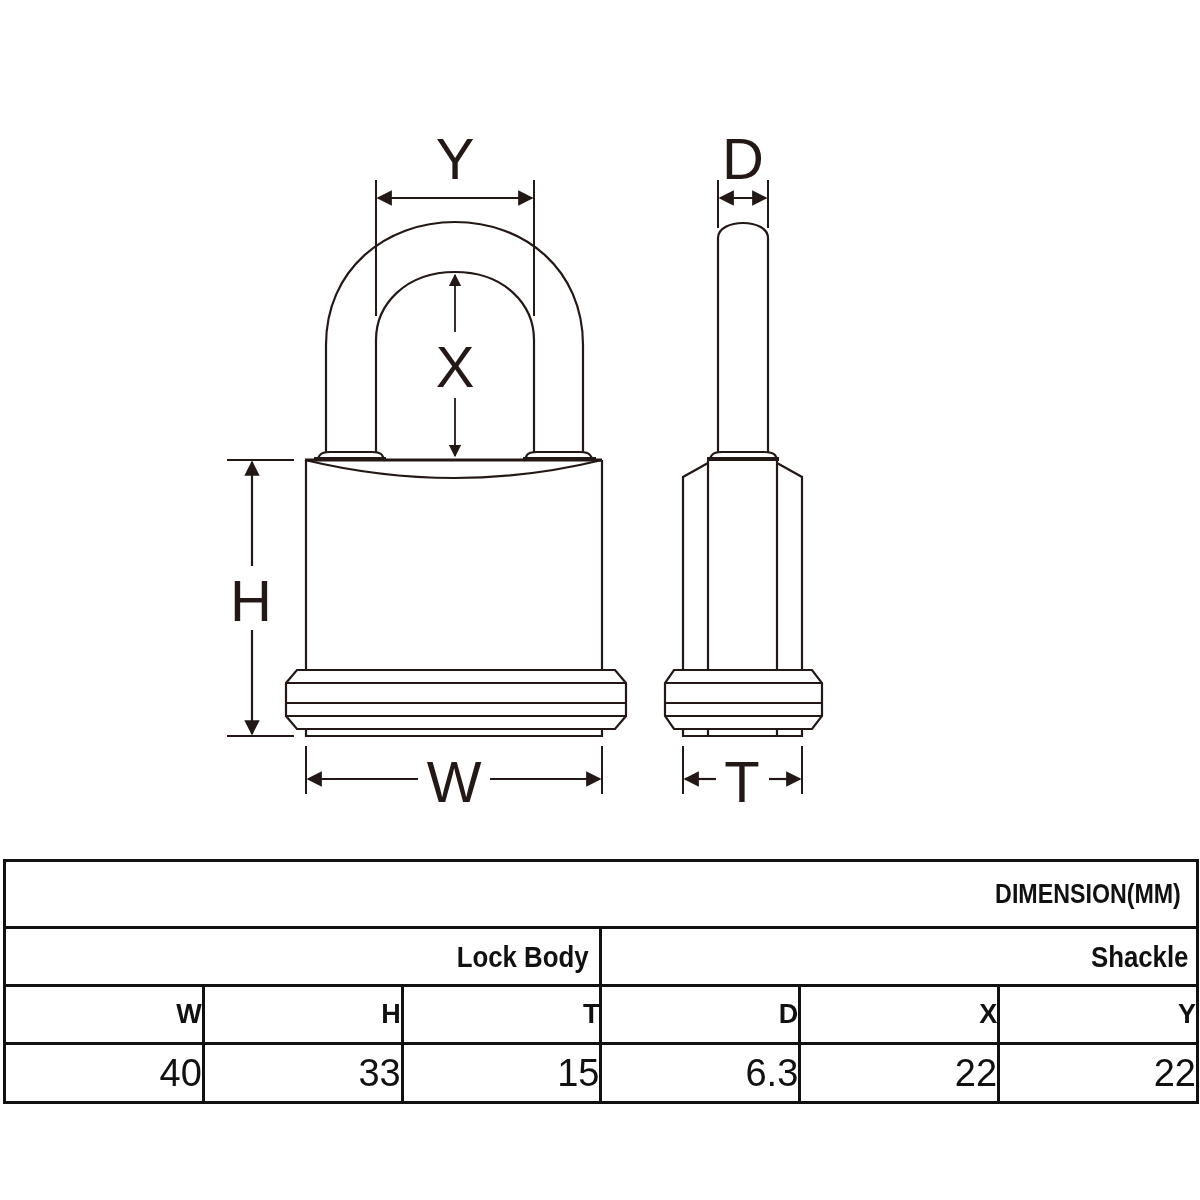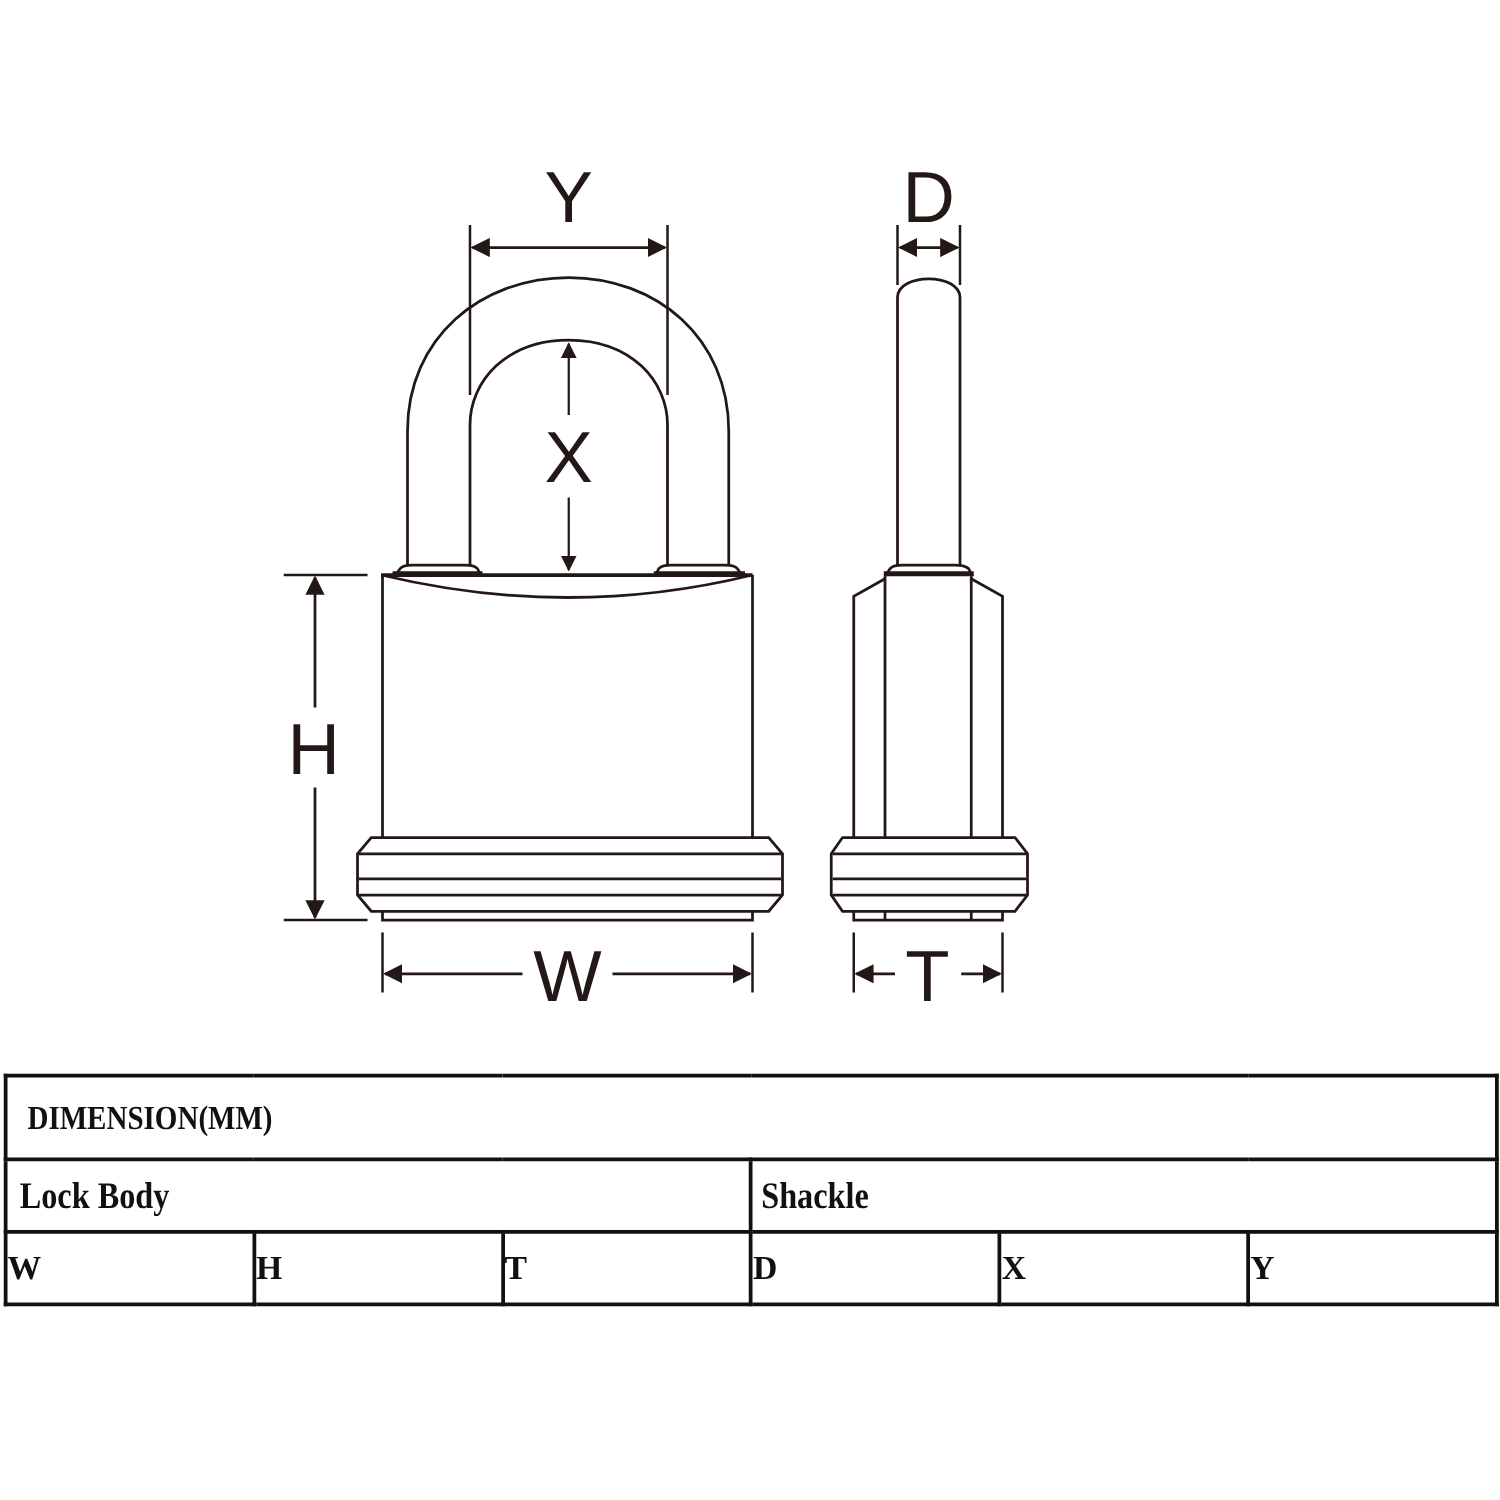--- a/index.html
+++ b/index.html
@@ -32,24 +32,23 @@
     .spec-table {
       position: absolute;
       left: 3px;
       top: 859px;
       width: 1196px;
       border-collapse: collapse;
       table-layout: fixed;
     }
     .spec-table td {
       border: 3px solid #111111;
-      text-align: left;
+      text-align: right;
       vertical-align: middle;
       padding: 0;
-      font-family: Liberation Serif, serif;
     }
     .row-title td { height: 64px; font-weight: bold; font-size: 27px; letter-spacing: 0px; }
     .row-group td { height: 55px; font-weight: bold; font-size: 30px; }
     .row-head td  { height: 55px; font-weight: bold; font-size: 27px; }
     .row-vals td  { height: 56px; font-weight: normal; font-size: 38px; }
     .cond {
       display: inline-block;
       transform: scaleX(0.86);
       transform-origin: center;
     }
@@ -155,14 +154,22 @@
     <td colspan="3"><span class="cond">Shackle</span></td>
   </tr>
   <tr class="row-head">
     <td>W</td>
     <td>H</td>
     <td>T</td>
     <td>D</td>
     <td>X</td>
     <td>Y</td>
   </tr>
+  <tr class="row-vals">
+    <td>40</td>
+    <td>33</td>
+    <td>15</td>
+    <td>6.3</td>
+    <td>22</td>
+    <td>22</td>
+  </tr>
 </tbody>
   </table>
 
 </body></html>

